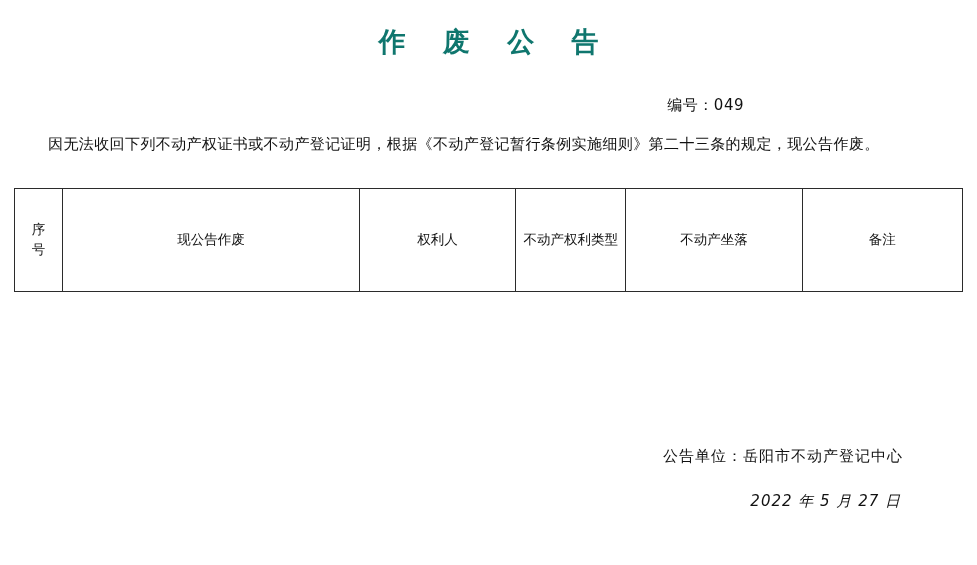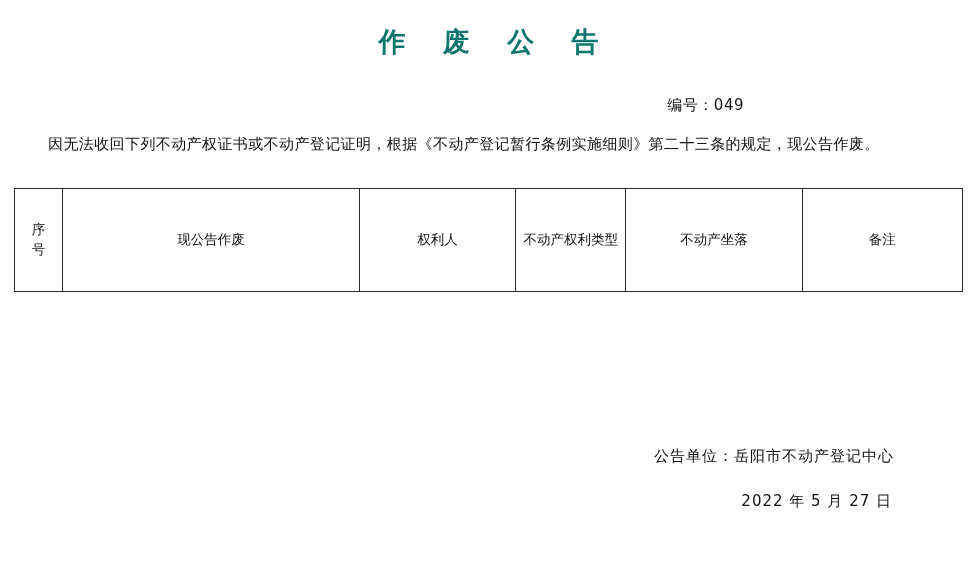--- a/index.html
+++ b/index.html
@@ -82,36 +82,37 @@
     line-height: 1.5;
   }
   .td-cert {
     text-align: left;
     padding-left: 45px;
     line-height: 2.3;
   }
   .cert-line { display: block; }
   .footer {
     position: absolute;
-    right: 83px;
+    right: 74px;
     bottom: 54px;
     text-align: right;
     margin-top: 43px;
   }
   .footer-org {
     font-size: 15px;
     letter-spacing: 1px;
     color: #111;
   }
   .footer-date {
     font-size: 15px;
     letter-spacing: 1px;
     margin-top: 26px;
     color: #111;
     padding-right: 2px;
+    font-style: italic;
   }
 </style>
 </head>
 <body>
 
 <div class="page">
 
   <div class="doc-title">作 废 公 告</div>
 
   <div class="doc-number">编号：049</div>

